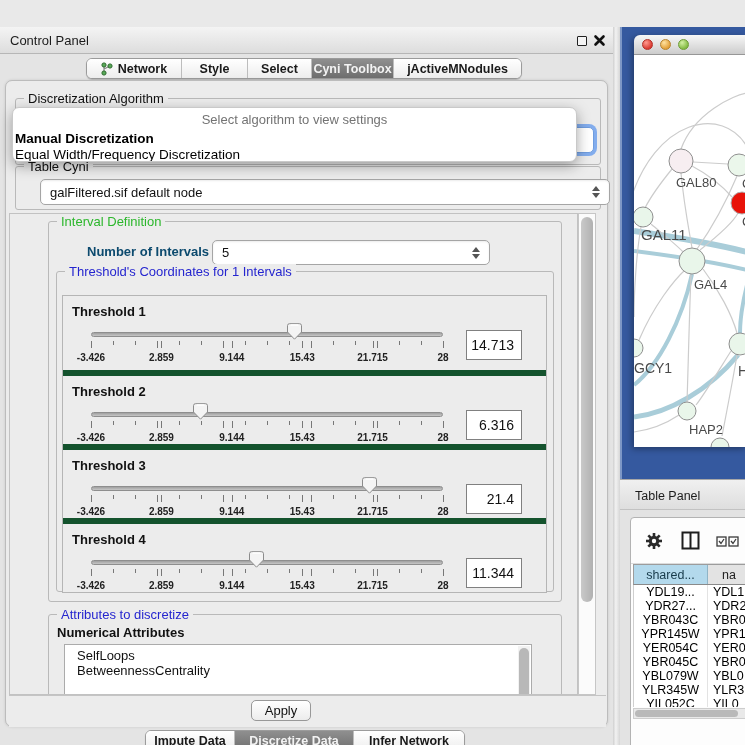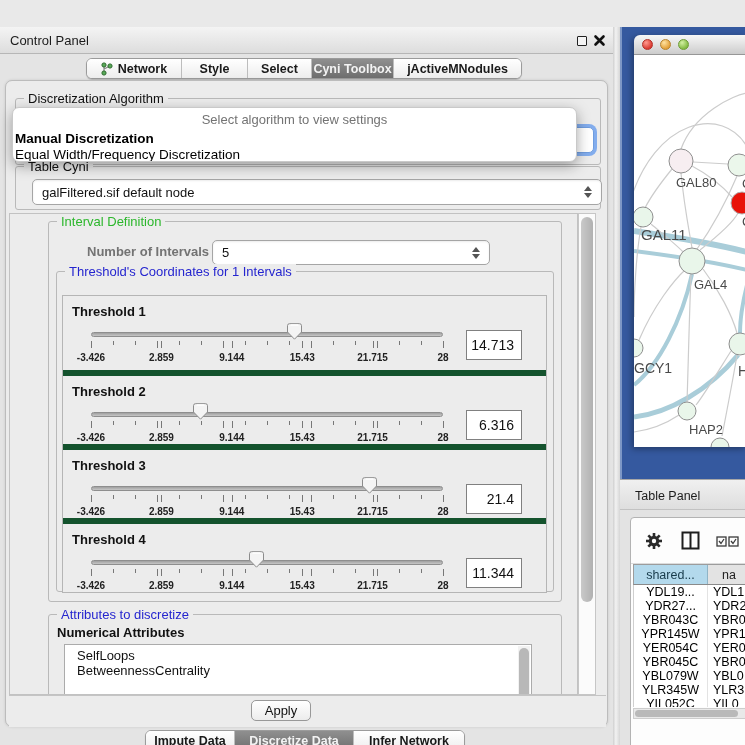--- a/index.html
+++ b/index.html
@@ -163,35 +163,35 @@
 
     <div class="abs content-panel">
 
       <div class="groupbox" style="left:9px; top:17px; width:586px; height:67px;">
         <span class="group-title">Discretization Algorithm</span>
         <div class="combo focused" style="left:8px; top:28px; width:570px; height:26px;"></div>
       </div>
 
       <div class="groupbox" style="left:9px; top:85px; width:586px; height:44px;">
         <span class="group-title">Table Cyni</span>
-        <div class="combo" style="left:16px; top:12px; width:570px; height:26px;">
+        <div class="combo" style="left:24px; top:12px; width:570px; height:26px;">
           <span>galFiltered.sif default node</span>
           <span class="arrows">
               <i class="up"></i>
               <i class="dn"></i>
             </span>
         </div>
       </div>
 
       <div class="abs scrollpane">
 
         <div class="groupbox" style="left:38px; top:7px; width:514px; height:381px;">
           <span class="group-title green">Interval Definition</span>
         </div>
-        <span class="abs" style="left:77px; top:30px; font-size:13px; font-weight:bold; color:#737373;">Number of Intervals</span>
+        <span class="abs" style="left:77px; top:30px; font-size:13px; font-weight:bold; color:#0c4a6e;">Number of Intervals</span>
         <div class="combo" style="left:202px; top:26px; width:278px; height:25px;">
           <span>5</span>
           <span class="arrows">
               <i class="up"></i>
               <i class="dn"></i>
             </span>
         </div>
 
         <div class="groupbox" style="left:46px; top:57px; width:498px; height:321px;">
           <span class="group-title blue">Threshold's Coordinates for 1 Intervals</span>

